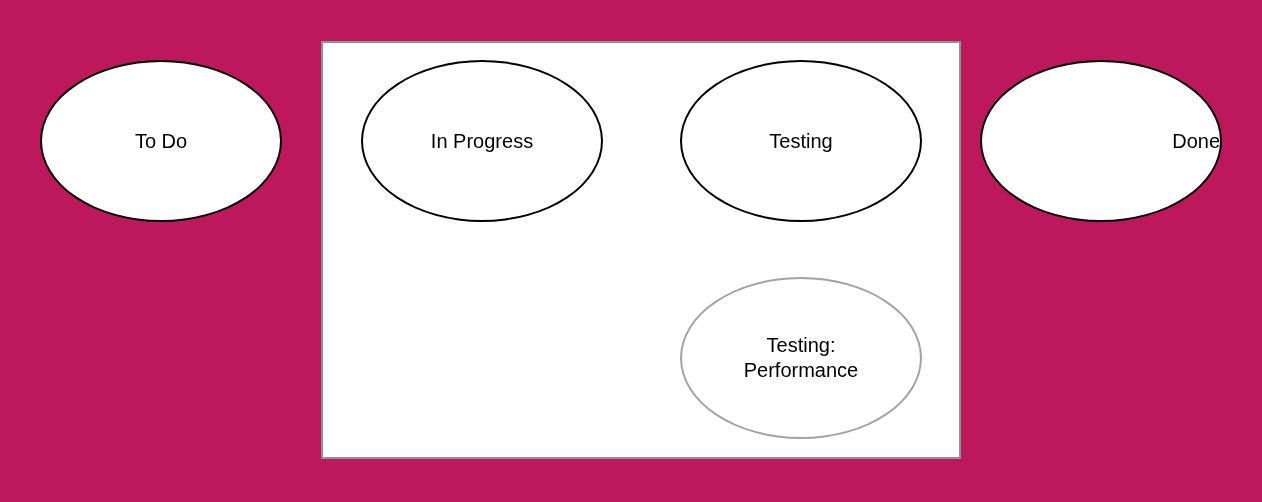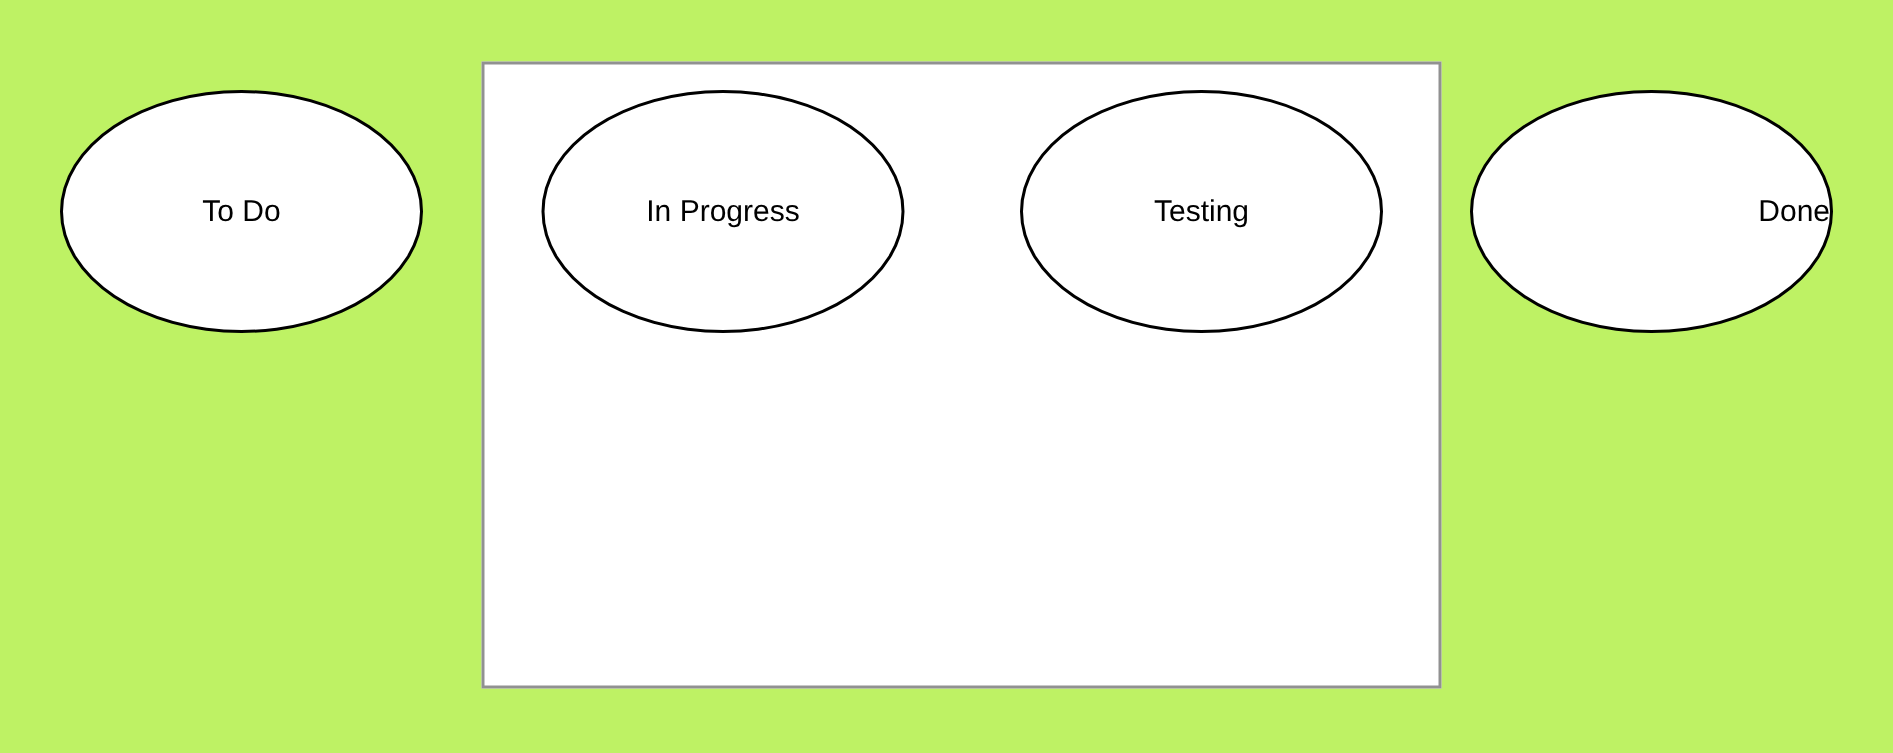--- a/index.html
+++ b/index.html
@@ -5,21 +5,21 @@
   html, body {
     margin: 0;
     padding: 0;
     background: #ffffff;
     font-family: "Liberation Sans", sans-serif;
   }
   .canvas {
     position: relative;
     width: 1262px;
     height: 502px;
-    background: #bef264;
+    background: #be185d;
     overflow: hidden;
   }
   .group-box {
     position: absolute;
     left: 321px;
     top: 41px;
     width: 640px;
     height: 418px;
     border: 2px solid #919191;
     background: #ffffff;
@@ -68,14 +68,17 @@
   </div>
 
   <div class="node black pos-inprogress">
     <span class="label">In Progress</span>
   </div>
 
   <div class="node black pos-done">
     <span class="label">Done</span>
   </div>
 
+  <div class="node gray pos-testperf">
+    <span class="label">Testing: Performance</span>
+  </div>
 
 </div>
 
 </body></html>

